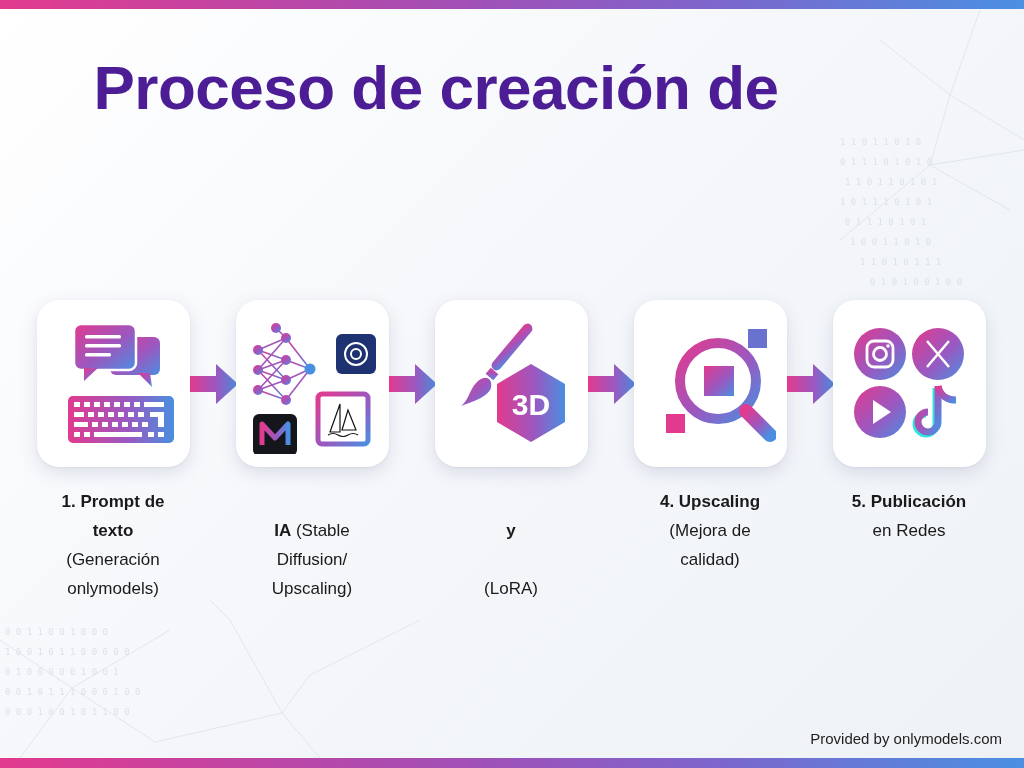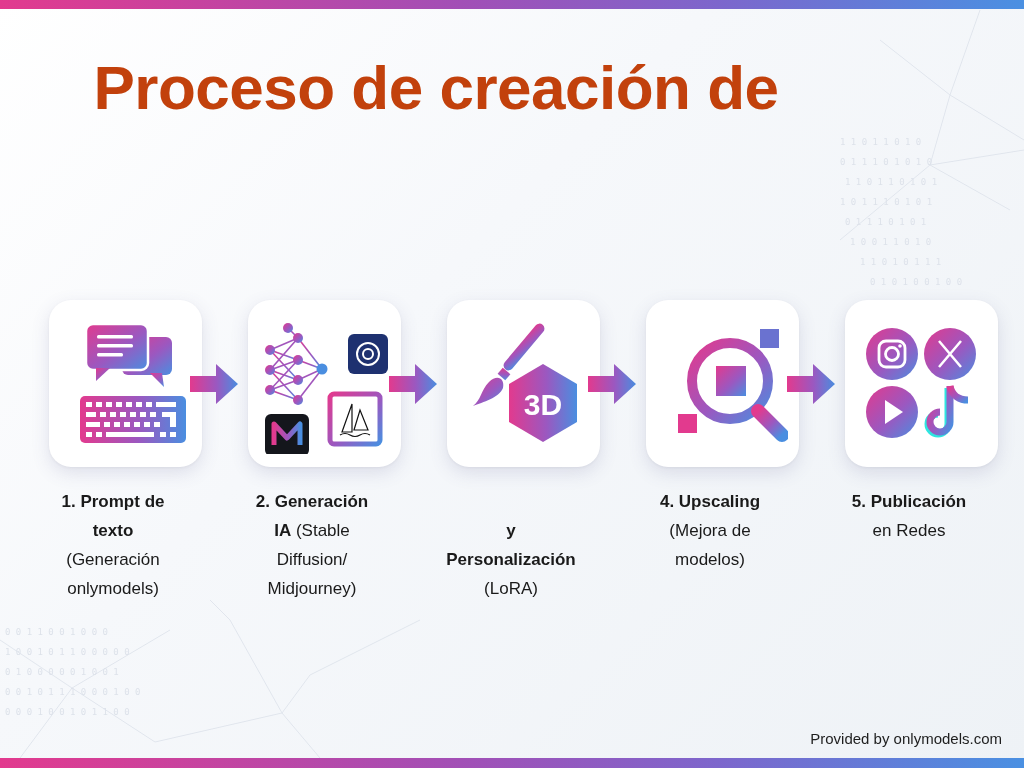--- a/index.html
+++ b/index.html
@@ -9,28 +9,28 @@
     font-family: "Liberation Sans", "DejaVu Sans", sans-serif;
     background: linear-gradient(135deg, #ffffff 0%, #f6f8fb 40%, #eef2f6 100%);
     color: #1a1a1a;
   }
   .bar { position: absolute; left: 0; width: 1024px; background: linear-gradient(90deg, #e23a8e 0%, #a24fb6 45%, #7d66cc 70%, #4a90e2 100%); }
   .bar.top { top: 0; height: 9px; }
   .bar.bottom { bottom: 0; height: 10px; }
   .bg-pattern { position: absolute; inset: 0; pointer-events: none; }
   .title {
     position: absolute; top: 52px; left: 0; width: 872px; text-align: center;
-    font-size: 62px; line-height: 72px; font-weight: 700; color: #c2410c;
+    font-size: 62px; line-height: 72px; font-weight: 700; color: #4c1d95;
     letter-spacing: -0.5px;
   }
   .card {
     position: absolute; top: 300px; width: 153px; height: 167px;
     background: #ffffff; border-radius: 22px;
     box-shadow: 0 6px 18px rgba(90, 90, 140, 0.16), 0 1px 3px rgba(0,0,0,0.05);
-    display: flex; align-items: center; justify-content: center; margin-left: 12px;
+    display: flex; align-items: center; justify-content: center;
   }
   .card svg { display: block; }
   .arrow { position: absolute; top: 362px; width: 50px; height: 44px; }
   .label {
     position: absolute; top: 487px; width: 190px; text-align: center;
     font-size: 17px; line-height: 29px; color: #1a1a1a;
   }
   .label b { font-weight: 700; }
   .footer {
     position: absolute; right: 22px; top: 730px; font-size: 15px; color: #1e1e1e;
@@ -275,38 +275,38 @@
 </div>
 
 <div class="label" style="left:18px">
   <b>1. Prompt de</b><br>
   <b>texto</b><br>
   <span>(Generación</span><br>
   <span>onlymodels)</span>
 </div>
 
 <div class="label" style="left:217px">
-  <b>2. Generación</b><br>
+  <br>
   <b>IA</b>
   <span>(Stable</span><br>
   <span>Diffusion/</span><br>
-  <span>Midjourney)</span>
+  <span>Upscaling)</span>
 </div>
 
 <div class="label" style="left:416px">
   <br>
   <b>y</b><br>
-  <b>Personalización</b><br>
+  <br>
   <span>(LoRA)</span>
 </div>
 
 <div class="label" style="left:615px">
   <b>4. Upscaling</b><br>
   <span>(Mejora de</span><br>
-  <span>modelos)</span>
+  <span>calidad)</span>
 </div>
 
 <div class="label" style="left:814px">
   <b>5. Publicación</b><br>
   <span>en Redes</span>
 </div>
 
 <div class="footer">Provided by onlymodels.com</div>
 
 <div class="bar bottom"></div>

